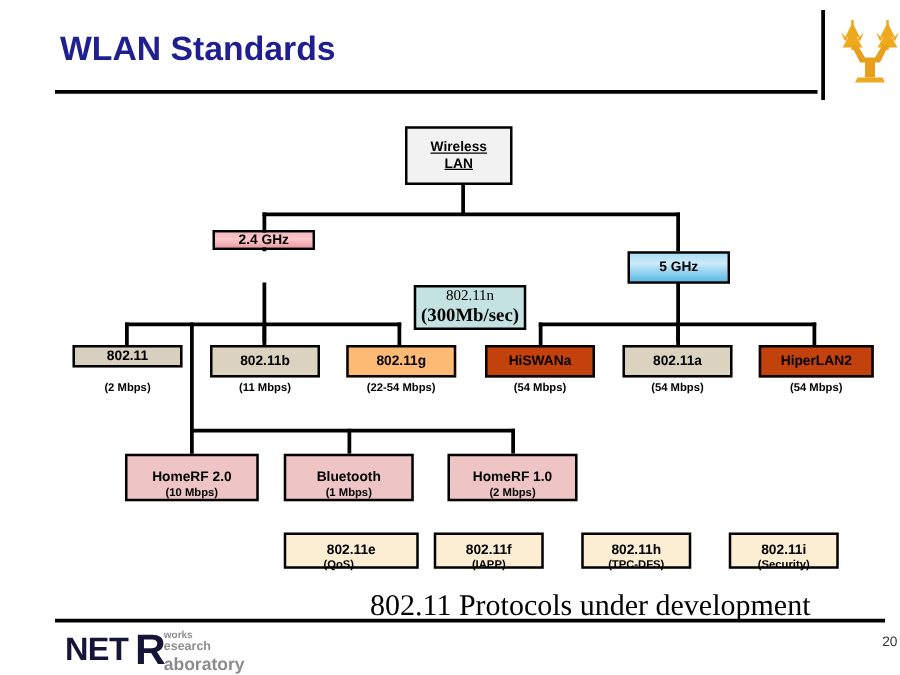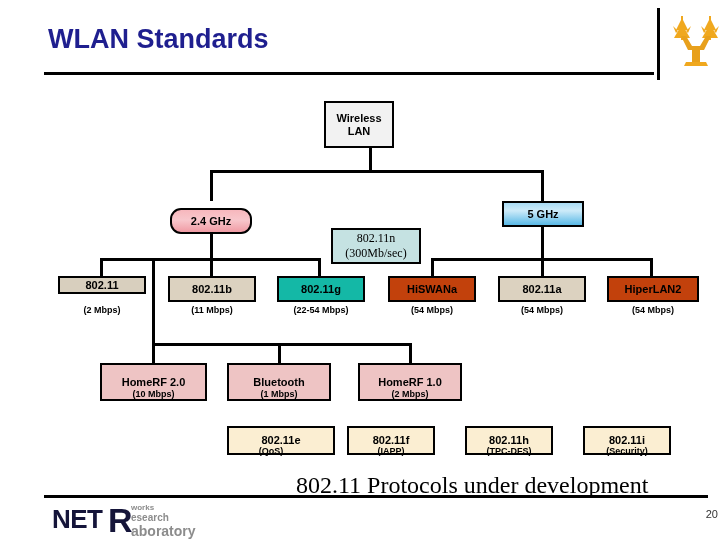--- a/index.html
+++ b/index.html
@@ -80,26 +80,26 @@
     color: #000000;
     white-space: nowrap;
     margin-top: 2px;
   }
   .fill-white   { background: #f2f2f2; }
   .fill-pinkgr  { background: linear-gradient(to bottom, #f7b7bd 0%, #f8c7cc 45%, #f09ba4 100%); }
   .fill-bluegr  { background: linear-gradient(to bottom, #a9dcf5 0%, #cdebf9 35%, #59b9e6 100%); }
   .fill-cyan    { background: #c5e2e2; }
   .fill-tan     { background: #d8cfbe; }
   .fill-tan2    { background: #dcd2c0; }
-  .fill-cream   { background: #14b8a6; text-align: right; }
+  .fill-cream   { background: #fdba74; text-align: right; }
   .fill-ltblue  { background: #c2410c; }
   .fill-pink    { background: #eec4c4; }
   .fill-cream2  { background: #fbeed2; }
   .node.serifbox .t1 { font-family: "Liberation Serif", serif; font-weight: normal; font-size: 12px; }
-  .node.serifbox .t2 { font-family: "Liberation Serif", serif; font-weight: normal; font-size: 12px; }
+  .node.serifbox .t2 { font-family: "Liberation Serif", serif; font-weight: bold; font-size: 15px; }
 
   
   .sublabel {
     position: absolute;
     font-size: 9px;
     font-weight: bold;
     color: #000000;
     text-align: center;
     white-space: nowrap;
     z-index: 5;
@@ -217,26 +217,26 @@
   <div class="ln" style="left:415px; top:258px; width:3px; height:18px;"></div>
   <div class="ln" style="left:525px; top:258px; width:3px; height:18px;"></div>
   <div class="ln" style="left:634px; top:258px; width:3px; height:18px;"></div>
 
   <div class="ln" style="left:136px; top:258px; width:3px; height:107px;"></div>
 
   <div class="ln" style="left:136px; top:343px; width:260px; height:3px;"></div>
   <div class="ln" style="left:262px; top:343px; width:3px; height:20px;"></div>
   <div class="ln" style="left:393px; top:343px; width:3px; height:20px;"></div>
 
-  <div class="node fill-white" style="left:308px; top:101px; width:70px; height:47px;">
+  <div class="node fill-white" style="left:308px; top:101px; width:86px; height:47px;text-decoration:underline;">
     <span class="t1">Wireless</span>
     <span class="t1">LAN</span>
   </div>
 
-  <div class="node fill-pinkgr" style="left:154px; top:208px; width:82px; height:26px;border-radius:11px;">
+  <div class="node fill-pinkgr" style="left:154px; top:184px; width:82px; height:16px;">
     <span class="t1">2.4 GHz</span>
   </div>
   <div class="node fill-bluegr" style="left:486px; top:201px; width:82px; height:26px;">
     <span class="t1">5 GHz</span>
   </div>
 
   <div class="node serifbox fill-cyan" style="left:315px; top:228px; width:90px; height:36px;">
     <span class="t1">802.11n</span>
     <span class="t2">(300Mb/sec)</span>
   </div>

